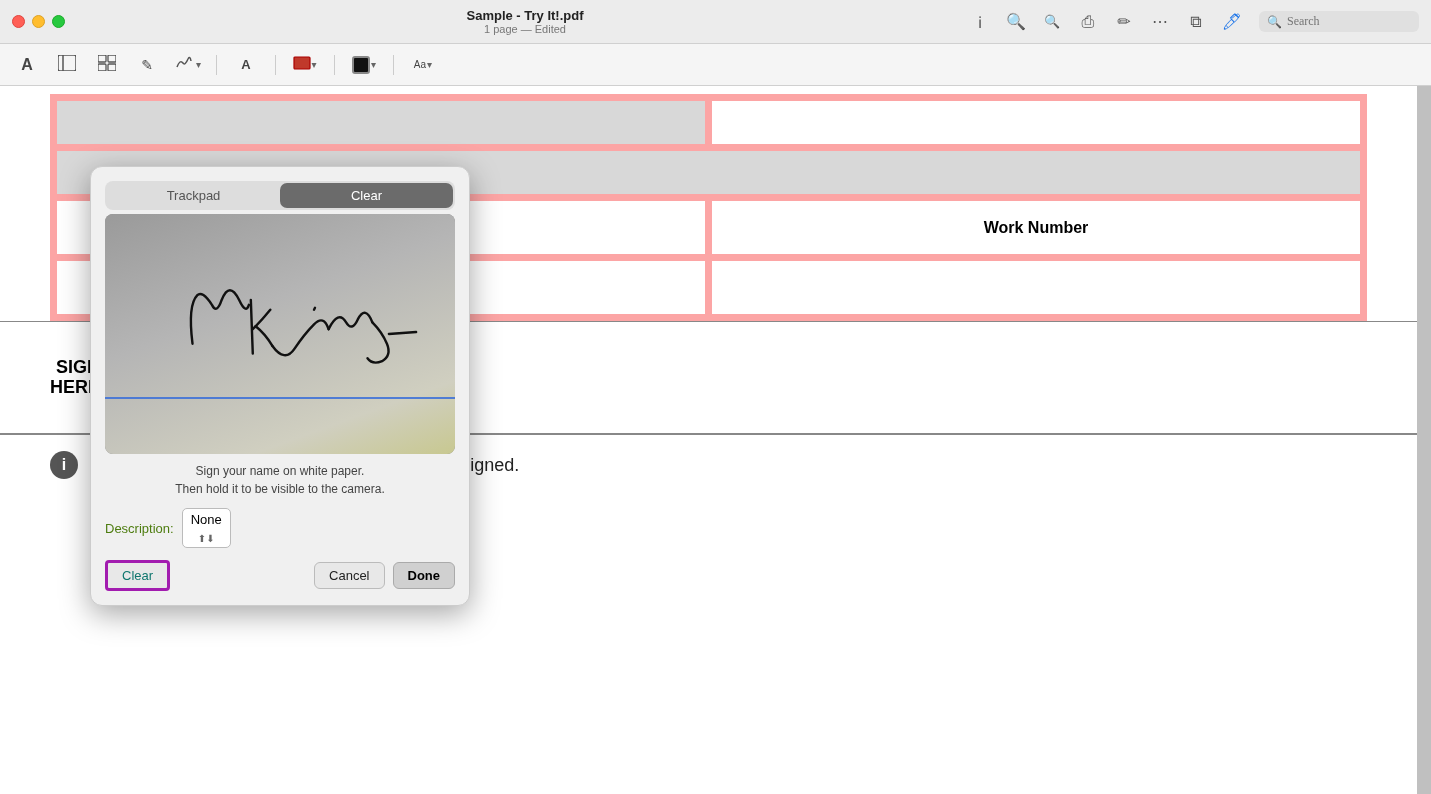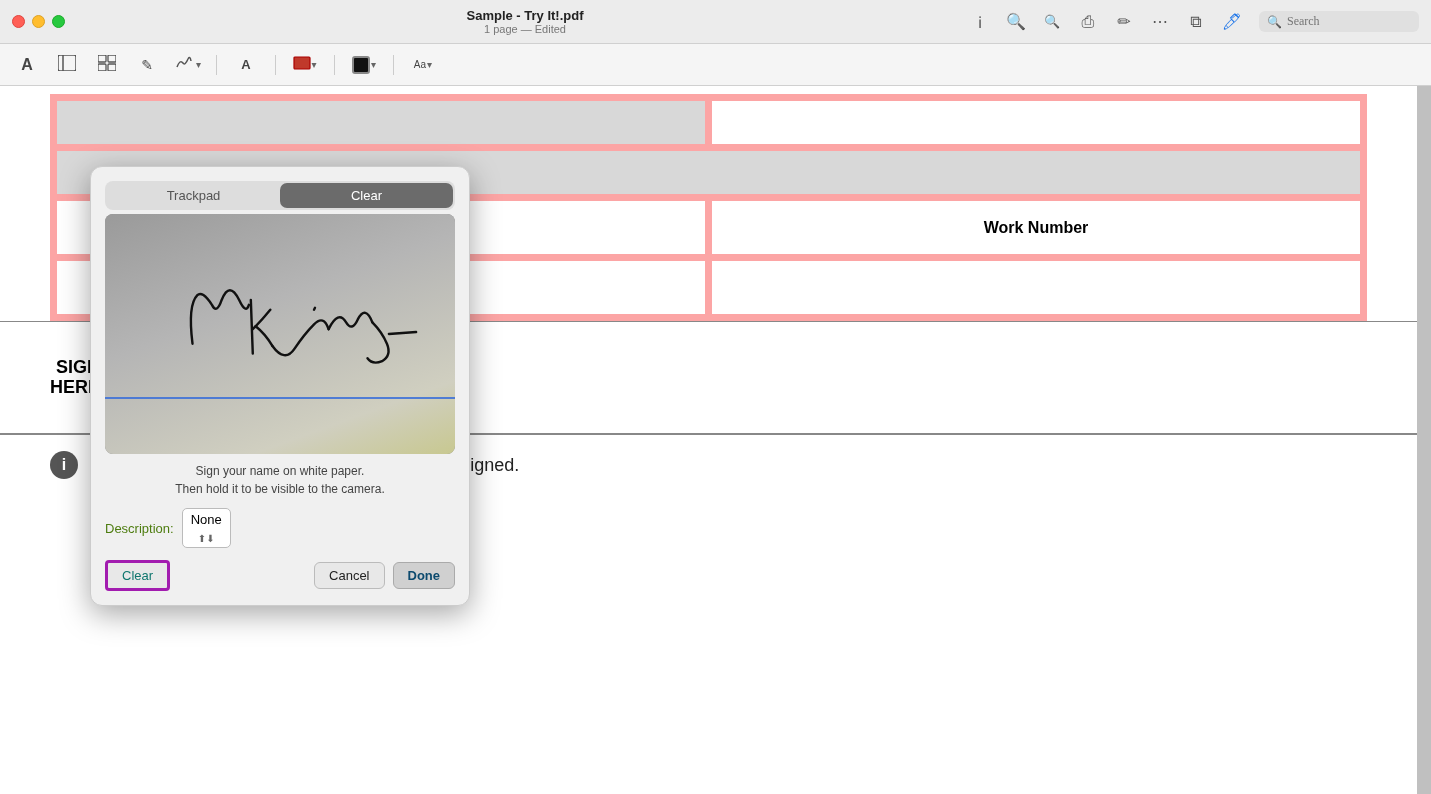--- a/index.html
+++ b/index.html
@@ -347,21 +347,21 @@
       margin-left: auto;
     }
     .btn-done {
       padding: 5px 14px;
       background: #d0d0d0;
       border: 1px solid #aaa;
       border-radius: 6px;
       font-size: 13px;
       font-weight: 600;
       cursor: pointer;
-      color: #0c4a6e;
+      color: #000000;
     }
 
     .chevron-small {
       font-size: 10px;
       color: #666;
     }
   </style>
 </head>
 <body>
 

